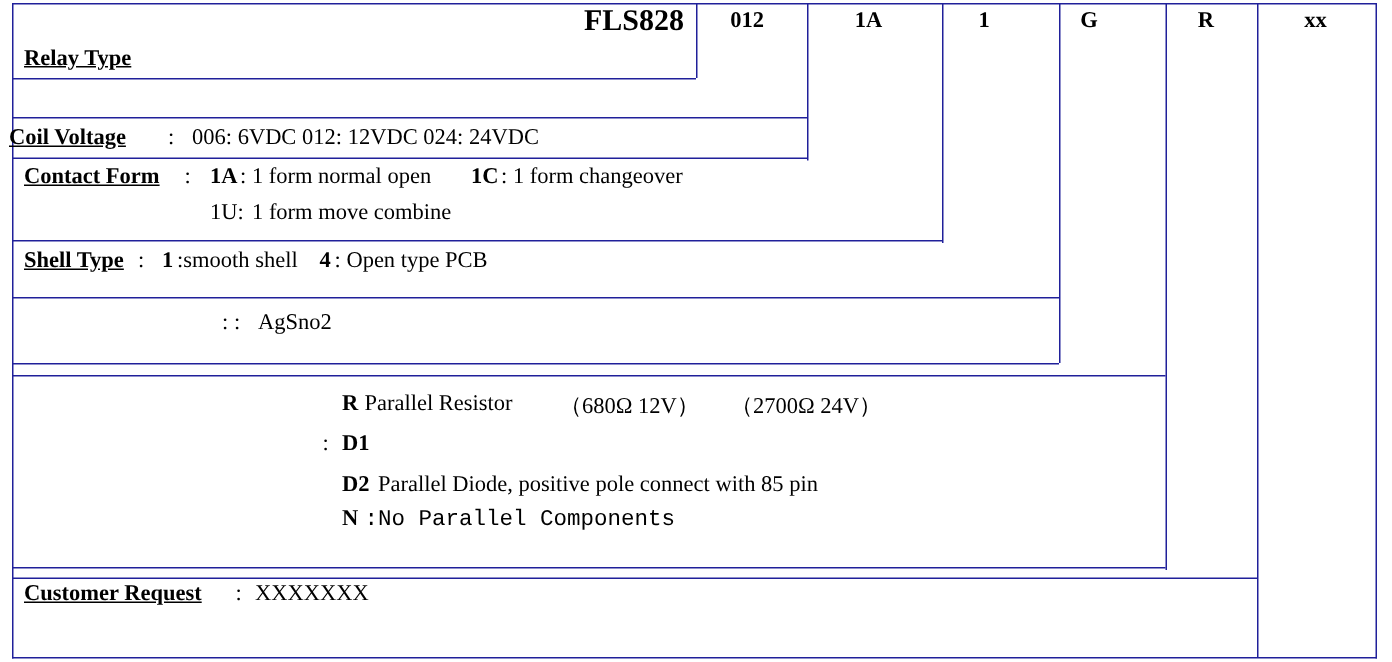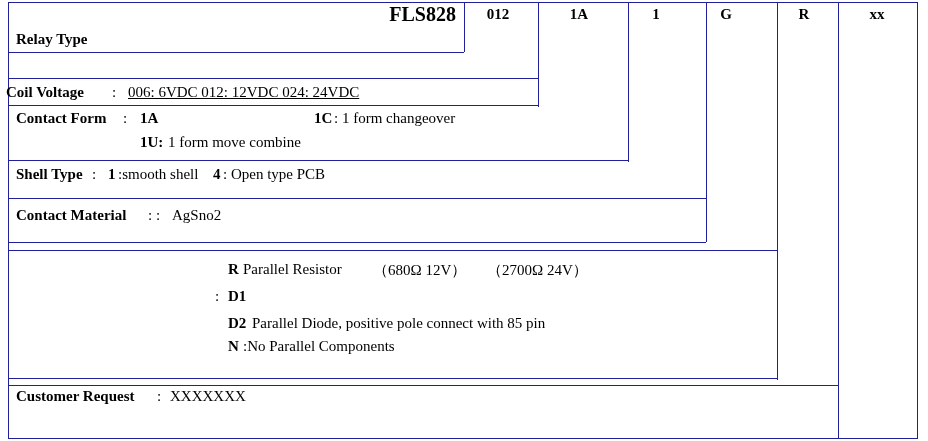--- a/index.html
+++ b/index.html
@@ -28,20 +28,21 @@
   .vline {
     position: absolute;
     background: #20209a;
     width: 1px;
   }
   .cell-label {
     position: absolute;
     font-weight: bold;
     font-size: 15px;
     white-space: nowrap;
+    text-decoration: underline;
   }
   .txt {
     position: absolute;
     font-size: 15px;
     white-space: nowrap;
   }
 
   
   .code-box {
     position: absolute;
@@ -94,52 +95,52 @@
   <div class="code-box" style="left:555px; width:48px;">1A</div>
   <div class="code-box" style="left:641px; width:30px;">1</div>
   <div class="code-box" style="left:711px; width:30px;">G</div>
   <div class="code-box" style="left:789px; width:30px;">R</div>
   <div class="code-box" style="left:860px; width:34px;">xx</div>
 
   <div class="cell-label" style="left:16px; top:31px;">Relay Type</div>
 
   <div class="cell-label" style="left:6px; top:84px;">Coil Voltage</div>
   <div class="txt" style="left:112px; top:84px;">:</div>
-  <div class="txt" style="left:128px; top:84px;text-decoration:underline;">006:  6VDC 012:  12VDC 024:  24VDC</div>
+  <div class="txt" style="left:128px; top:84px;">006:  6VDC 012:  12VDC 024:  24VDC</div>
 
   <div class="cell-label" style="left:16px; top:110px;">Contact Form</div>
   <div class="txt" style="left:123px; top:110px;">:</div>
   <div class="txt" style="left:140px; top:110px; font-weight:bold;">1A</div>
+  <div class="txt" style="left:160px; top:110px;">: 1 form normal open</div>
   <div class="txt" style="left:314px; top:110px; font-weight:bold;">1C</div>
   <div class="txt" style="left:334px; top:110px;">: 1 form changeover</div>
-  <div class="txt" style="left:140px; top:134px; font-weight:bold;">1U:</div>
+  <div class="txt" style="left:140px; top:134px; font-weight:normal;">1U:</div>
   <div class="txt" style="left:168px; top:134px;">1 form move combine</div>
 
   <div class="cell-label" style="left:16px; top:166px;">Shell Type</div>
   <div class="txt" style="left:92px; top:166px;">:</div>
   <div class="txt" style="left:108px; top:166px; font-weight:bold;">1</div>
   <div class="txt" style="left:118px; top:166px;">:smooth shell</div>
   <div class="txt" style="left:213px; top:166px; font-weight:bold;">4</div>
   <div class="txt" style="left:223px; top:166px;">: Open type PCB</div>
 
-  <div class="cell-label" style="left:16px; top:207px;">Contact Material</div>
   <div class="txt" style="left:148px; top:207px;">: :</div>
   <div class="txt" style="left:172px; top:207px;">AgSno2</div>
 
   <div class="txt" style="left:228px; top:261px; font-weight:bold;">R</div>
   <div class="txt" style="left:243px; top:261px;">Parallel Resistor</div>
   <div class="txt" style="left:373px; top:261px;">（680Ω 12V）</div>
   <div class="txt" style="left:487px; top:261px;">（2700Ω  24V）</div>
 
   <div class="txt" style="left:215px; top:288px;">:</div>
   <div class="txt" style="left:228px; top:288px; font-weight:bold;">D1</div>
 
   <div class="txt" style="left:228px; top:315px; font-weight:bold;">D2</div>
   <div class="txt" style="left:252px; top:315px;">Parallel Diode, positive pole connect with 85 pin</div>
 
   <div class="txt" style="left:228px; top:338px; font-weight:bold;">N</div>
-  <div class="txt" style="left:243px; top:338px;">:No Parallel Components</div>
+  <div class="txt" style="left:243px; top:338px;font-family:Liberation Mono, monospace;">:No Parallel Components</div>
 
   <div class="cell-label" style="left:16px; top:388px;">Customer Request</div>
   <div class="txt" style="left:157px; top:388px;">:</div>
   <div class="txt" style="left:170px; top:388px;">XXXXXXX</div>
 
 </div>
 
 </body></html>

